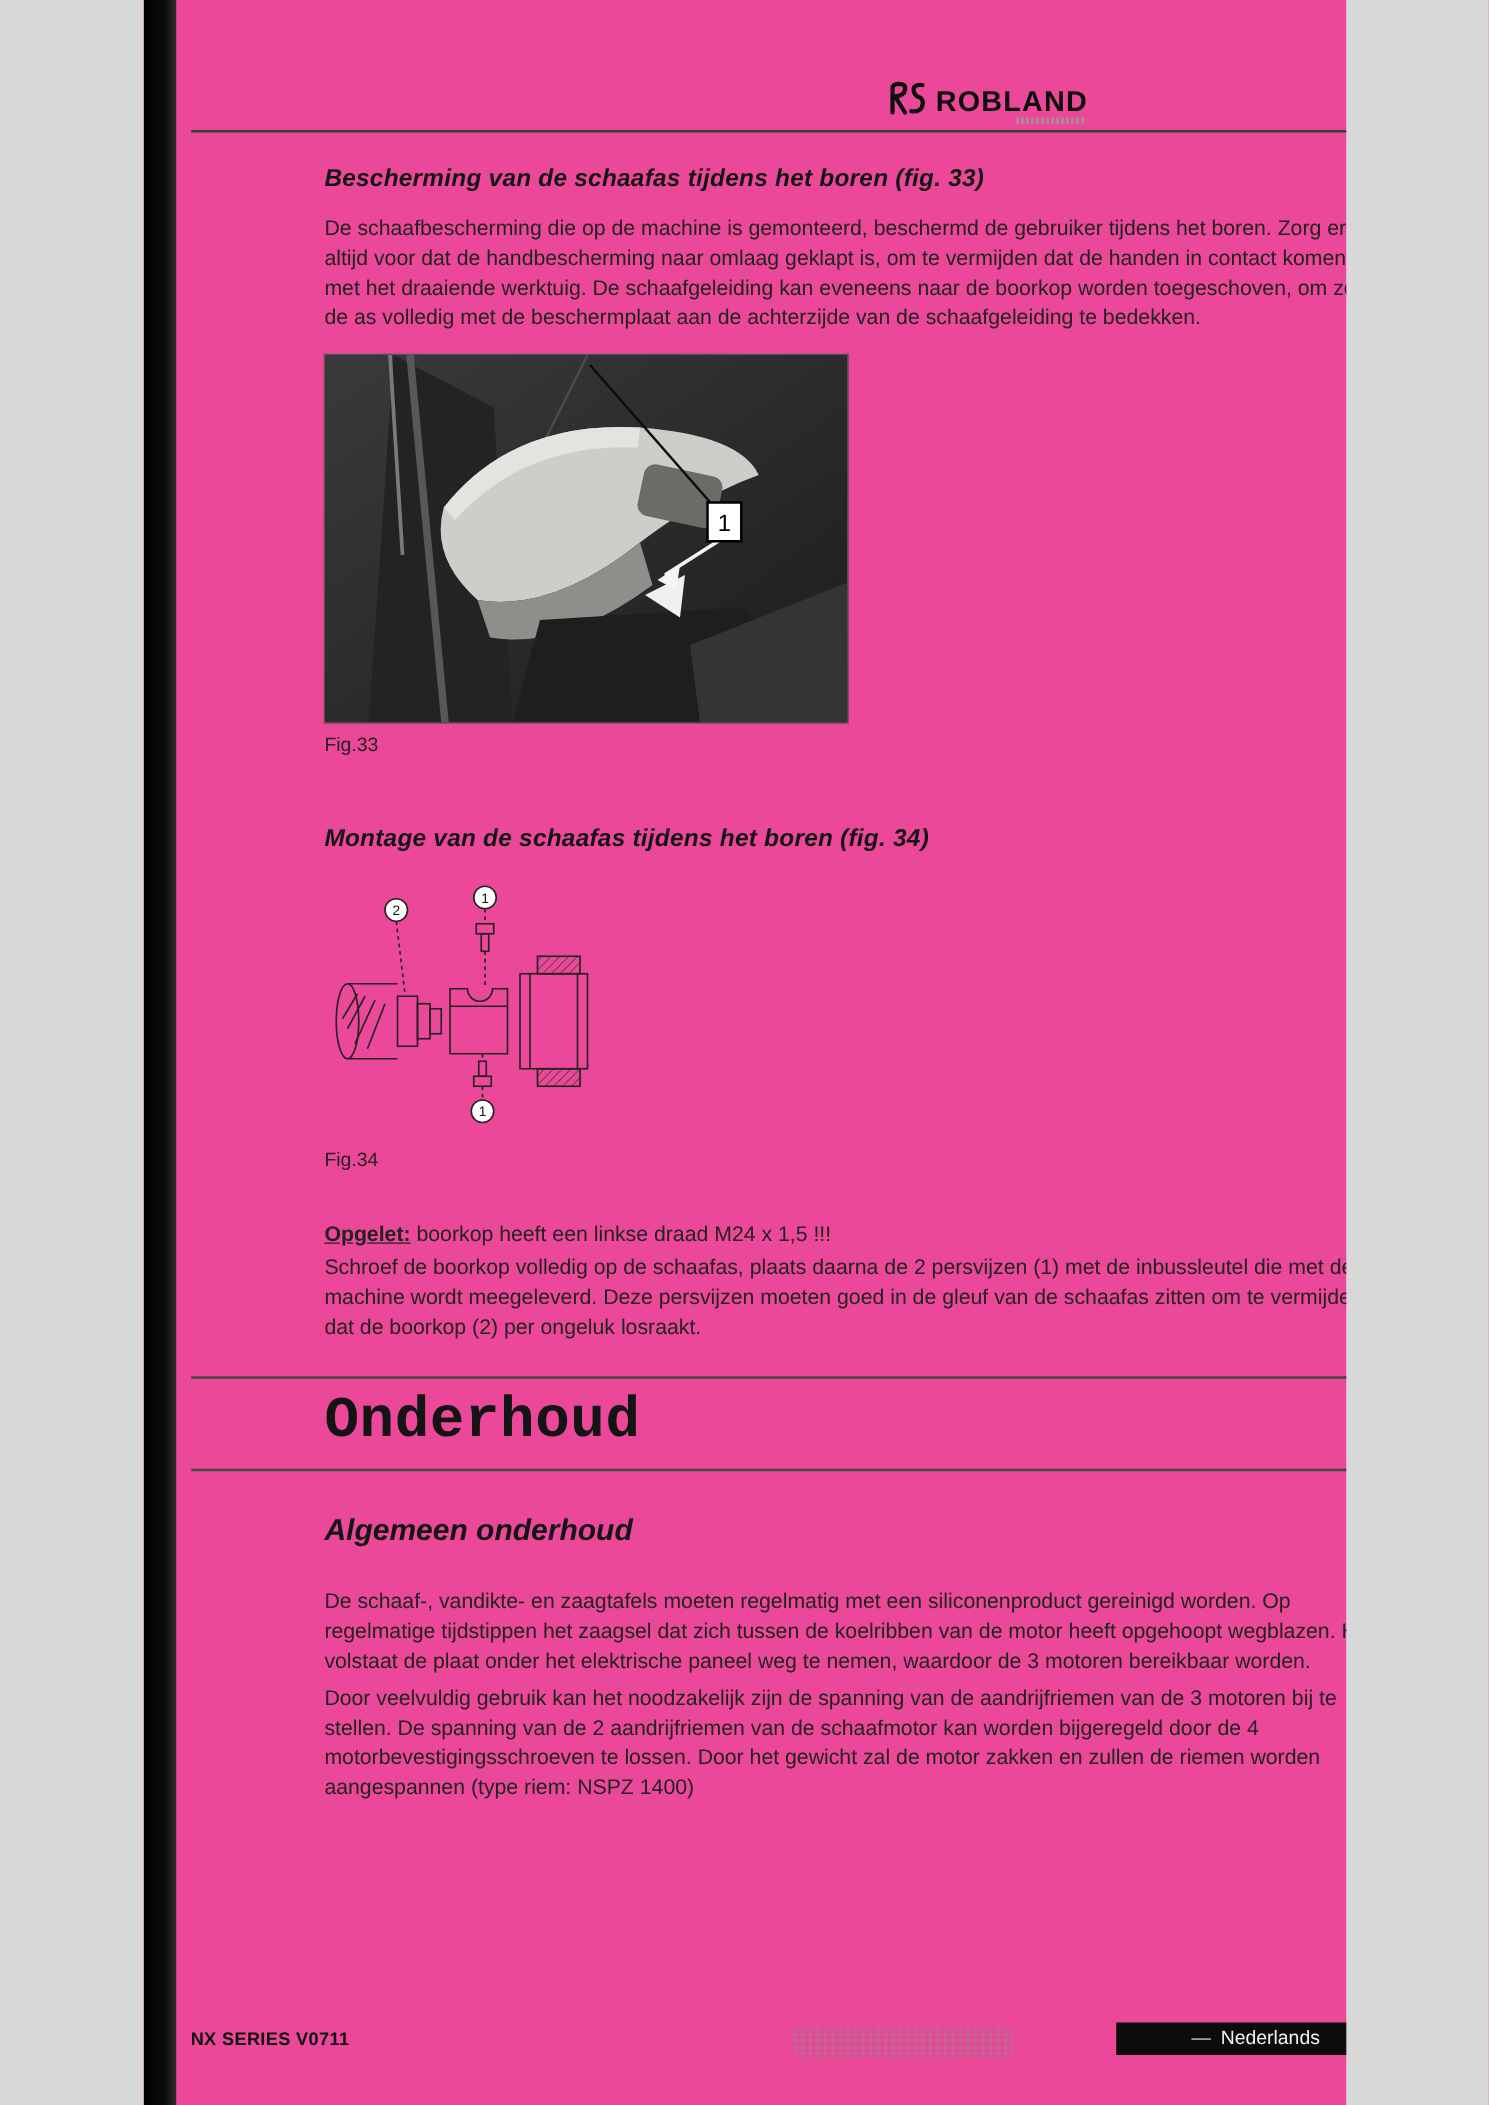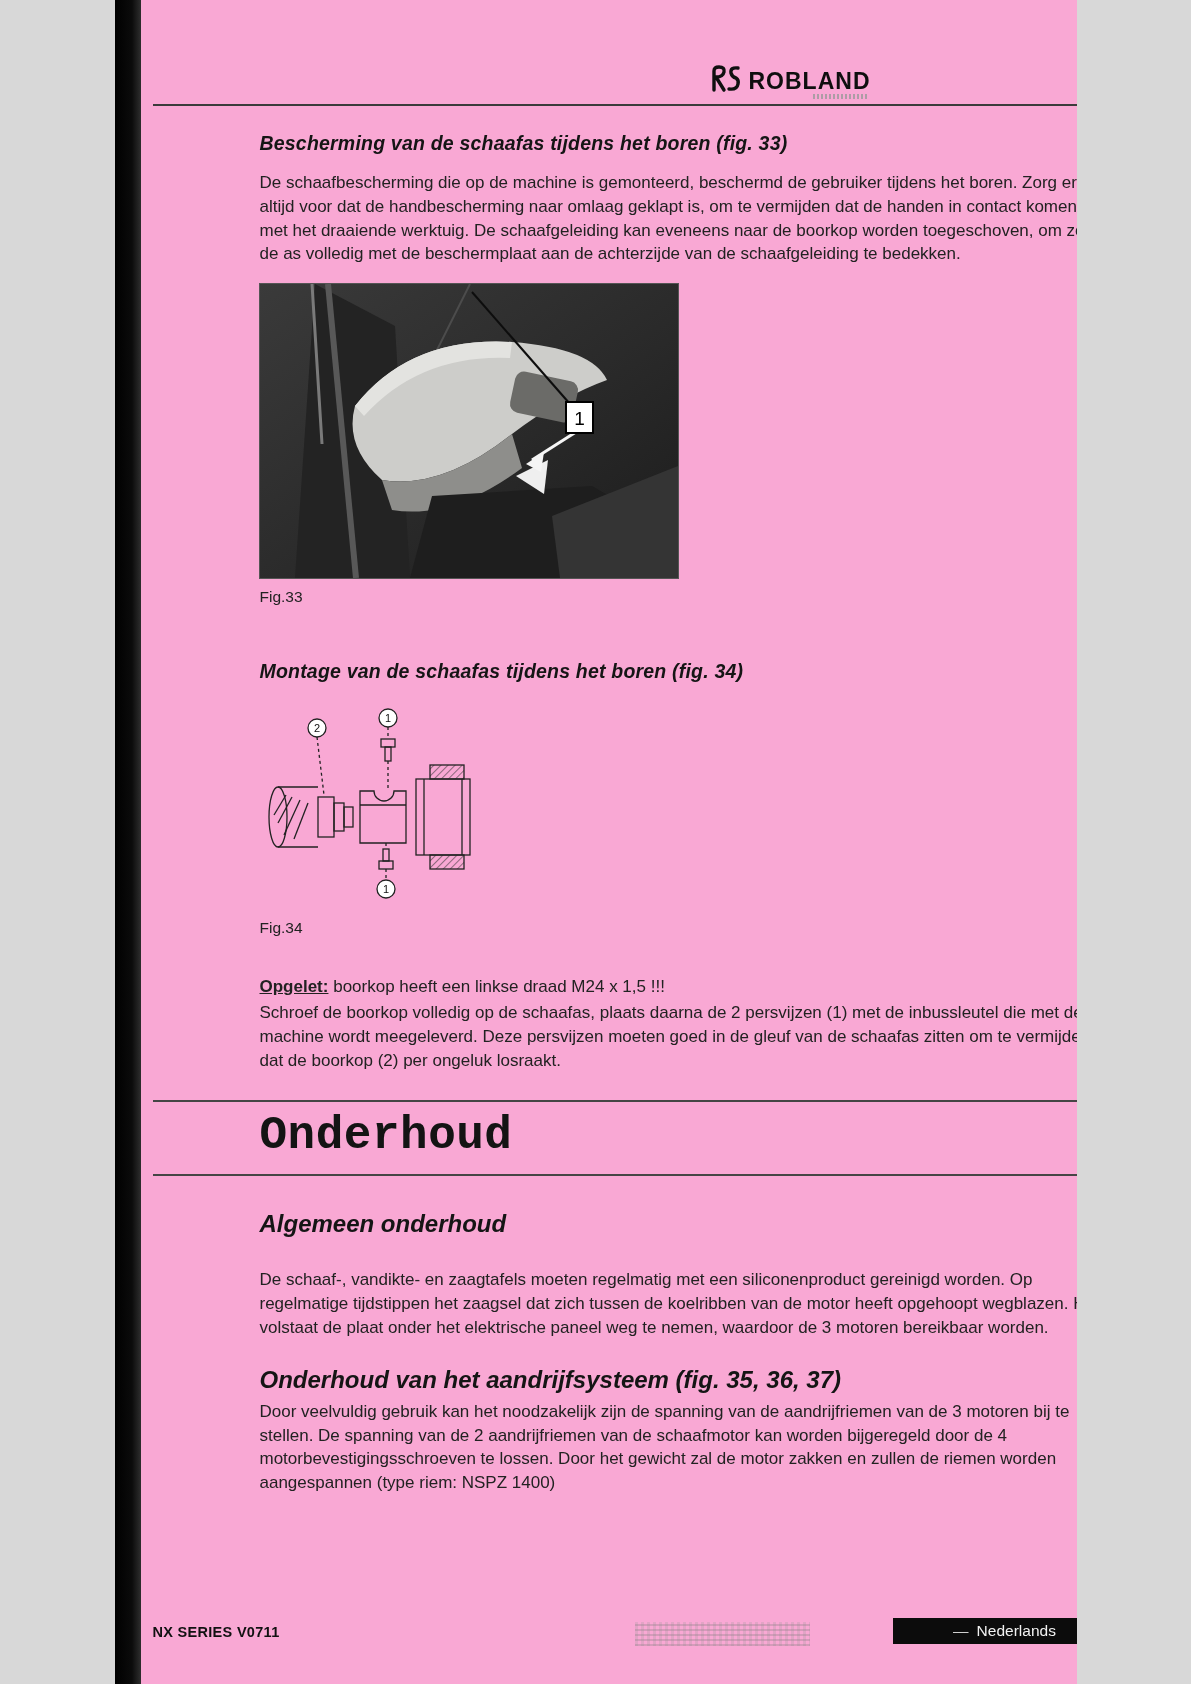--- a/index.html
+++ b/index.html
@@ -5,21 +5,21 @@
   html, body { margin: 0; padding: 0; }
   body {
     background: #d8d8d8;
     font-family: "Liberation Sans", sans-serif;
   }
   .page {
     position: relative;
     width: 962px;
     height: 1684px;
     margin: 0 auto;
-    background: #f9a8d4;
+    background: #ec4899;
     color: #1b1b1b;
     overflow: hidden;
   }
   
   .spine {
     position: absolute;
     left: 0; top: 0;
     width: 26px; height: 100%;
     background: linear-gradient(90deg, #000 0%, #0b0b0b 65%, #2e2e2e 100%);
   }
@@ -295,21 +295,20 @@
     </p>
     <p class="body-text after-note">Schroef de boorkop volledig op de schaafas, plaats daarna de 2 persvijzen (1) met de inbussleutel die met de machine wordt meegeleverd. Deze persvijzen moeten goed in de gleuf van de schaafas zitten om te vermijden dat de boorkop (2) per ongeluk losraakt.</p>
 
     <div class="wide-rule rule-top"></div>
     <h1 class="big-title">Onderhoud</h1>
     <div class="wide-rule rule-bottom"></div>
 
     <h2 class="sub-title">Algemeen onderhoud</h2>
     <p class="body-text sub-body-first">De schaaf-, vandikte- en zaagtafels moeten regelmatig met een siliconenproduct gereinigd worden. Op regelmatige tijdstippen het zaagsel dat zich tussen de koelribben van de motor heeft opgehoopt wegblazen. Het volstaat de plaat onder het elektrische paneel weg te nemen, waardoor de 3 motoren bereikbaar worden.</p>
 
-    <h2 class="sub-title sub-title-2">Onderhoud van het aandrijfsysteem (fig. 35, 36, 37)</h2>
     <p class="body-text sub-body-2">Door veelvuldig gebruik kan het noodzakelijk zijn de spanning van de aandrijfriemen van de 3 motoren bij te stellen. De spanning van de 2 aandrijfriemen van de schaafmotor kan worden bijgeregeld door de 4 motorbevestigingsschroeven te lossen. Door het gewicht zal de motor zakken en zullen de riemen worden aangespannen (type riem: NSPZ 1400)</p>
 
   </div>
 
   <div class="footer">
     <span class="footer-left">NX SERIES V0711</span>
     <div class="footer-stamp"></div>
     <div class="lang-badge">
       <span class="dash">—</span>
       <span>Nederlands</span>

